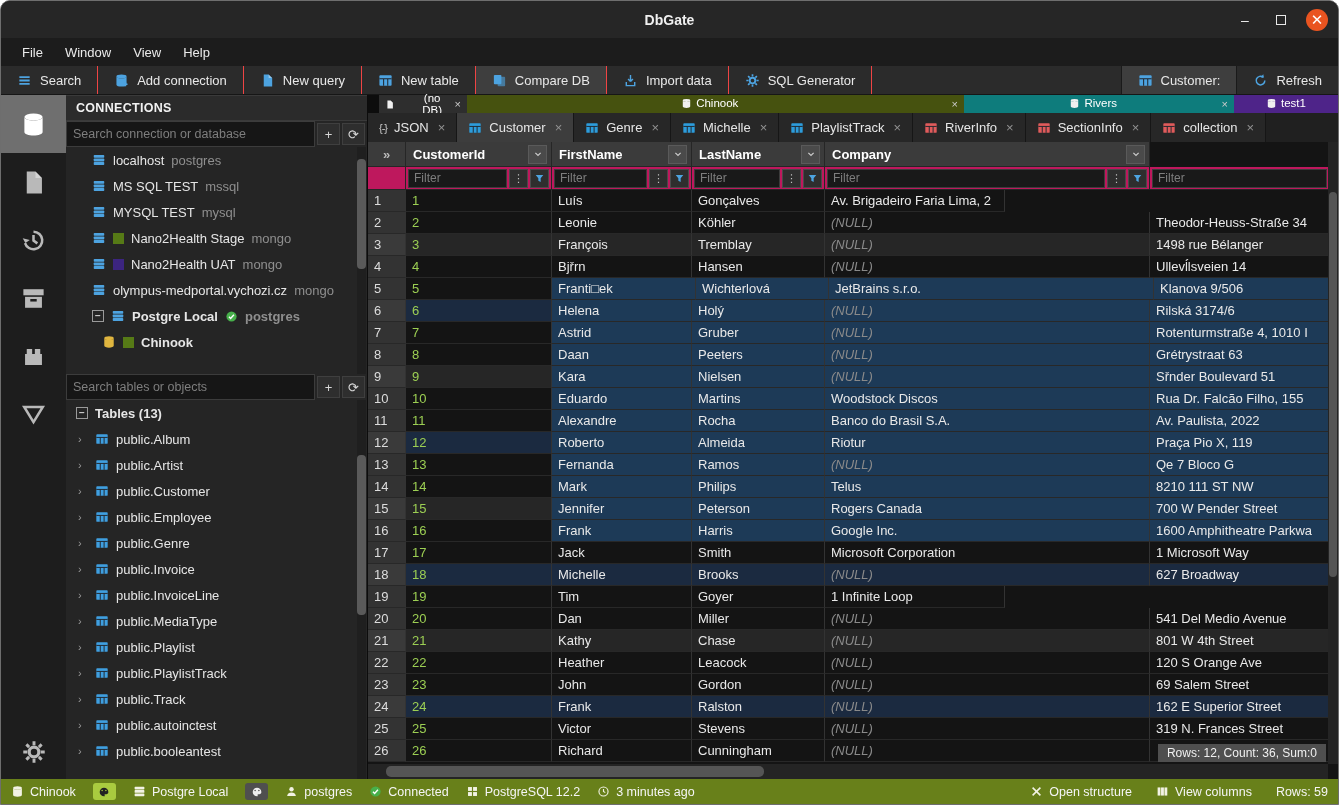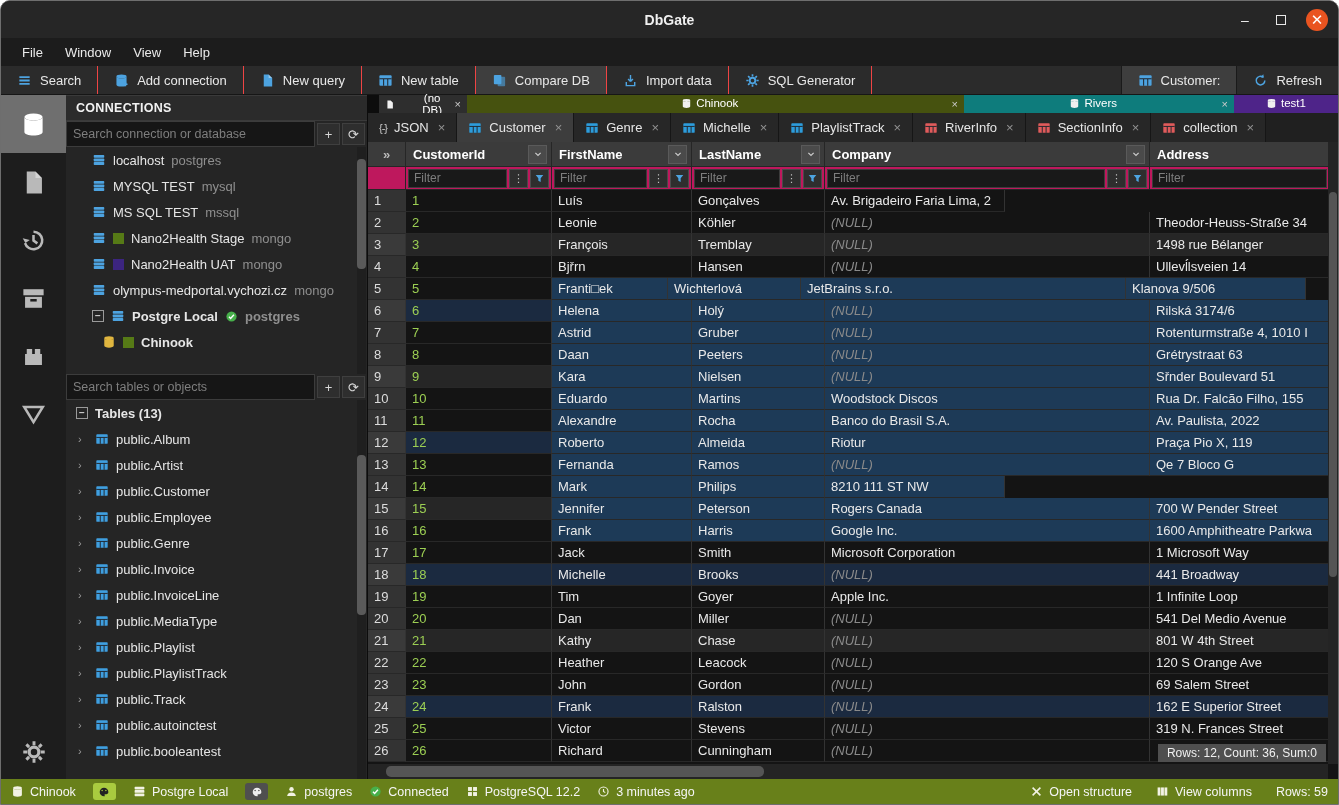--- a/index.html
+++ b/index.html
@@ -294,31 +294,31 @@
             </svg>
             <span>localhost</span>
             <span class="eng">postgres</span>
           </div>
           <div class="tree-row">
             <svg width="14" height="14" viewBox="0 0 16 16" xmlns="http://www.w3.org/2000/svg">
               <rect x="2" y="2.2" width="12" height="3.3" rx=".8" fill="#4da3e0"></rect>
               <rect x="2" y="6.3" width="12" height="3.3" rx=".8" fill="#4da3e0"></rect>
               <rect x="2" y="10.4" width="12" height="3.3" rx=".8" fill="#4da3e0"></rect>
             </svg>
-            <span>MYSQL TEST</span>
-            <span class="eng">mysql</span>
+            <span>MS SQL TEST</span>
+            <span class="eng">mssql</span>
           </div>
           <div class="tree-row">
             <svg width="14" height="14" viewBox="0 0 16 16" xmlns="http://www.w3.org/2000/svg">
               <rect x="2" y="2.2" width="12" height="3.3" rx=".8" fill="#4da3e0"></rect>
               <rect x="2" y="6.3" width="12" height="3.3" rx=".8" fill="#4da3e0"></rect>
               <rect x="2" y="10.4" width="12" height="3.3" rx=".8" fill="#4da3e0"></rect>
             </svg>
-            <span>MS SQL TEST</span>
-            <span class="eng">mssql</span>
+            <span>MYSQL TEST</span>
+            <span class="eng">mysql</span>
           </div>
           <div class="tree-row">
             <svg width="14" height="14" viewBox="0 0 16 16" xmlns="http://www.w3.org/2000/svg">
               <rect x="2" y="2.2" width="12" height="3.3" rx=".8" fill="#4da3e0"></rect>
               <rect x="2" y="6.3" width="12" height="3.3" rx=".8" fill="#4da3e0"></rect>
               <rect x="2" y="10.4" width="12" height="3.3" rx=".8" fill="#4da3e0"></rect>
             </svg>
             <span class="swatch" style="background:#567a16"></span>
             <span>Nano2Health Stage</span>
             <span class="eng">mongo</span>
@@ -624,23 +624,20 @@
                   </svg>
                 </span>
               </div>
               <div class="hcell" style="width:325px">
                 <span>Company</span>
                 <span class="ddbtn">
                   <svg width="12" height="12" viewBox="0 0 16 16" xmlns="http://www.w3.org/2000/svg">
                     <path d="M4.5 6.5L8 10l3.5-3.5" stroke="#cccccc" stroke-width="1.6" fill="none"></path>
                   </svg>
                 </span>
-              </div>
-              <div class="hcell" style="width:180px">
-                <span>Address</span>
               </div>
             </div>
             <div class="g-filter">
               <div class="fcell" style="width:38px"></div>
               <div class="fcell" style="width:146px">
                 <input placeholder="Filter" style="">
                 <span class="fbtn">⋮</span>
                 <span class="fbtn">
                   <svg width="11" height="11" viewBox="0 0 16 16" xmlns="http://www.w3.org/2000/svg">
                     <path fill="#4da3e0" d="M2.5 3h11L9.7 7.8V13l-3.4-1.8V7.8z"></path>
@@ -705,21 +702,21 @@
               <div class="cell rn" style="width:38px">4</div>
               <div class="cell idc" style="width:146px">4</div>
               <div class="cell" style="width:140px">Bjřrn</div>
               <div class="cell" style="width:133px">Hansen</div>
               <div class="cell" style="width:325px"><span class="nul">(NULL)</span></div>
               <div class="cell" style="width:180px">Ullevĺlsveien 14</div>
             </div>
             <div class="g-row">
               <div class="cell rn" style="width:38px">5</div>
               <div class="cell idc" style="width:146px">5</div>
-              <div class="cell sel" style="width:116px">Franti□ek</div>
+              <div class="cell sel" style="width:144px">Franti□ek</div>
               <div class="cell sel" style="width:133px">Wichterlová</div>
               <div class="cell sel" style="width:325px">JetBrains s.r.o.</div>
               <div class="cell sel" style="width:180px">Klanova 9/506</div>
             </div>
             <div class="g-row sb">
               <div class="cell rn" style="width:38px">6</div>
               <div class="cell idc" style="width:146px">6</div>
               <div class="cell sel" style="width:140px">Helena</div>
               <div class="cell sel" style="width:133px">Holý</div>
               <div class="cell sel" style="width:325px"><span class="nul">(NULL)</span></div>
@@ -779,20 +776,21 @@
               <div class="cell sel" style="width:140px">Fernanda</div>
               <div class="cell sel" style="width:133px">Ramos</div>
               <div class="cell sel" style="width:325px"><span class="nul">(NULL)</span></div>
               <div class="cell sel" style="width:180px">Qe 7 Bloco G</div>
             </div>
             <div class="g-row">
               <div class="cell rn" style="width:38px">14</div>
               <div class="cell idc" style="width:146px">14</div>
               <div class="cell sel" style="width:140px">Mark</div>
               <div class="cell sel" style="width:133px">Philips</div>
+              <div class="cell sel" style="width:325px">Telus</div>
               <div class="cell sel" style="width:180px">8210 111 ST NW</div>
             </div>
             <div class="g-row sg">
               <div class="cell rn" style="width:38px">15</div>
               <div class="cell idc" style="width:146px">15</div>
               <div class="cell sel" style="width:140px">Jennifer</div>
               <div class="cell sel" style="width:133px">Peterson</div>
               <div class="cell sel" style="width:325px">Rogers Canada</div>
               <div class="cell sel" style="width:180px">700 W Pender Street</div>
             </div>
@@ -811,28 +809,27 @@
               <div class="cell" style="width:133px">Smith</div>
               <div class="cell" style="width:325px">Microsoft Corporation</div>
               <div class="cell" style="width:180px">1 Microsoft Way</div>
             </div>
             <div class="g-row sb">
               <div class="cell rn" style="width:38px">18</div>
               <div class="cell idc" style="width:146px">18</div>
               <div class="cell" style="width:140px">Michelle</div>
               <div class="cell" style="width:133px">Brooks</div>
               <div class="cell" style="width:325px"><span class="nul">(NULL)</span></div>
-              <div class="cell" style="width:180px">441 Broadway</div>
+              <div class="cell" style="width:180px">627 Broadway</div>
             </div>
             <div class="g-row">
               <div class="cell rn" style="width:38px">19</div>
               <div class="cell idc" style="width:146px">19</div>
               <div class="cell" style="width:140px">Tim</div>
               <div class="cell" style="width:133px">Goyer</div>
-              <div class="cell" style="width:325px">Apple Inc.</div>
               <div class="cell" style="width:180px">1 Infinite Loop</div>
             </div>
             <div class="g-row">
               <div class="cell rn" style="width:38px">20</div>
               <div class="cell idc" style="width:146px">20</div>
               <div class="cell" style="width:140px">Dan</div>
               <div class="cell" style="width:133px">Miller</div>
               <div class="cell" style="width:325px"><span class="nul">(NULL)</span></div>
               <div class="cell" style="width:180px">541 Del Medio Avenue</div>
             </div>

